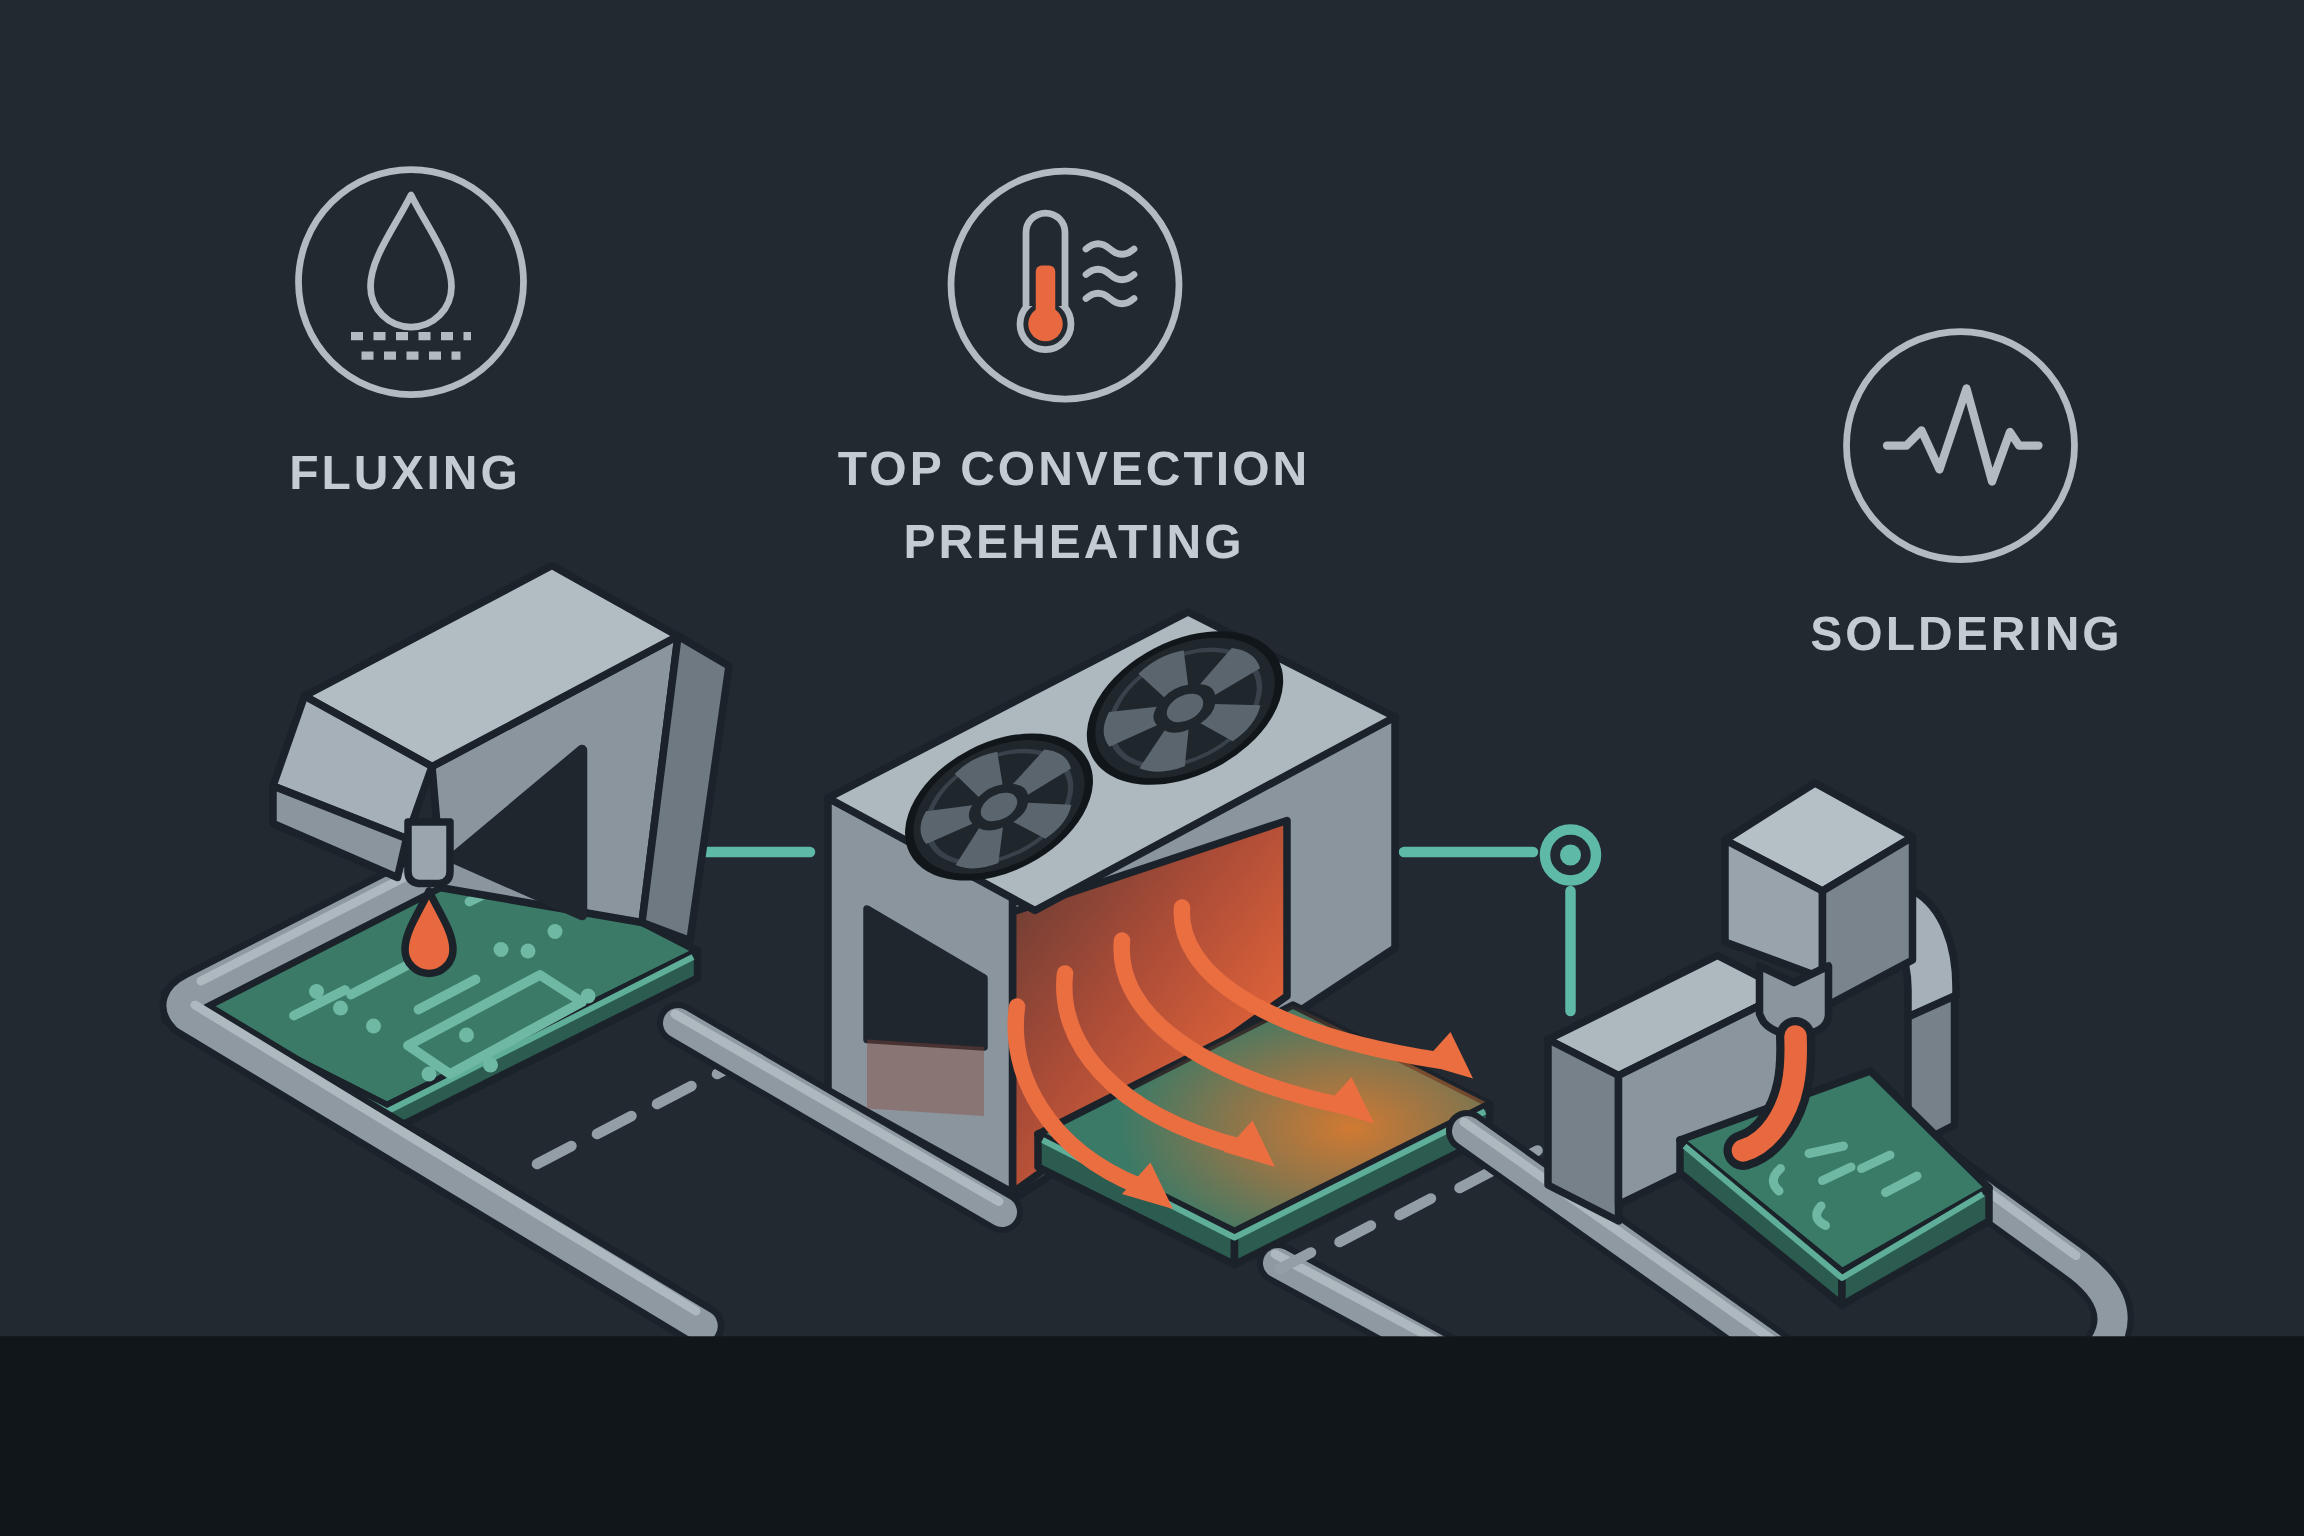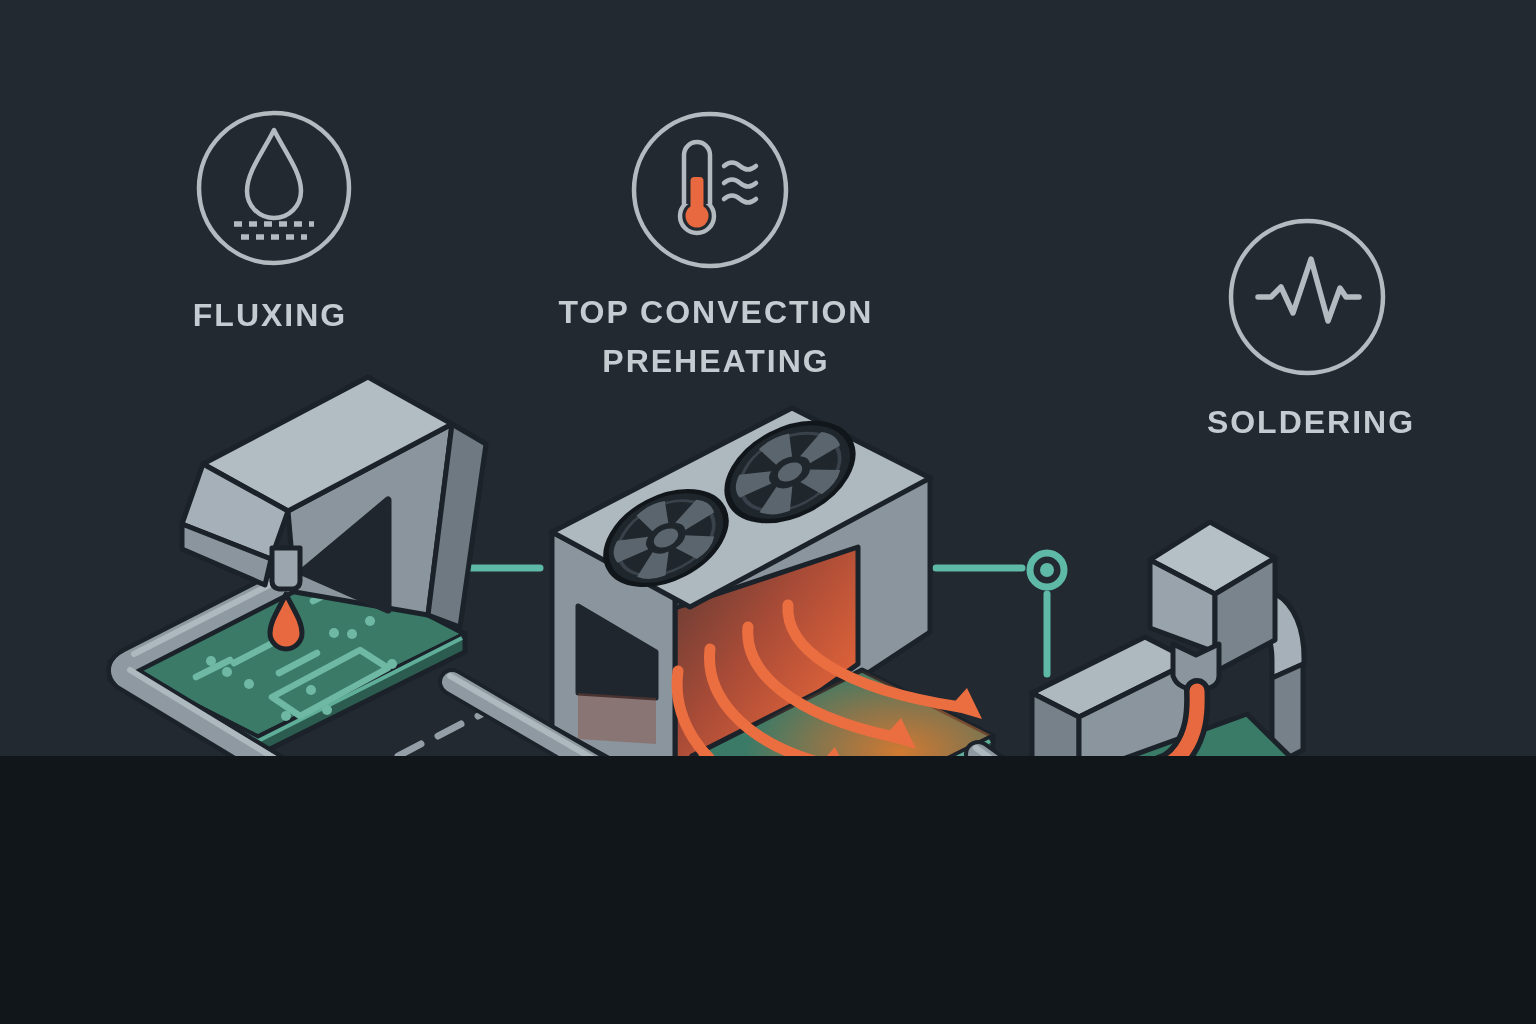--- a/index.html
+++ b/index.html
@@ -1,17 +1,17 @@
 <!DOCTYPE html>
 <html><head>
 <meta charset="utf-8">
 <style>
   html,body{margin:0;padding:0;background:#11161b;}
   .canvas{
-    position:relative;width:1536px;height:756px;overflow:hidden;
+    position:relative;width:1536px;height:891px;overflow:hidden;
     background:#222931;
     font-family:"Liberation Sans", sans-serif;
   }
   .canvas svg{position:absolute;left:0;top:0;}
   .stage-label{
     position:absolute;transform:translateX(-50%);
     color:#C5CCD1;font-weight:700;font-size:32px;letter-spacing:2px;
     white-space:nowrap;text-align:center;line-height:49px;
   }
 </style>

